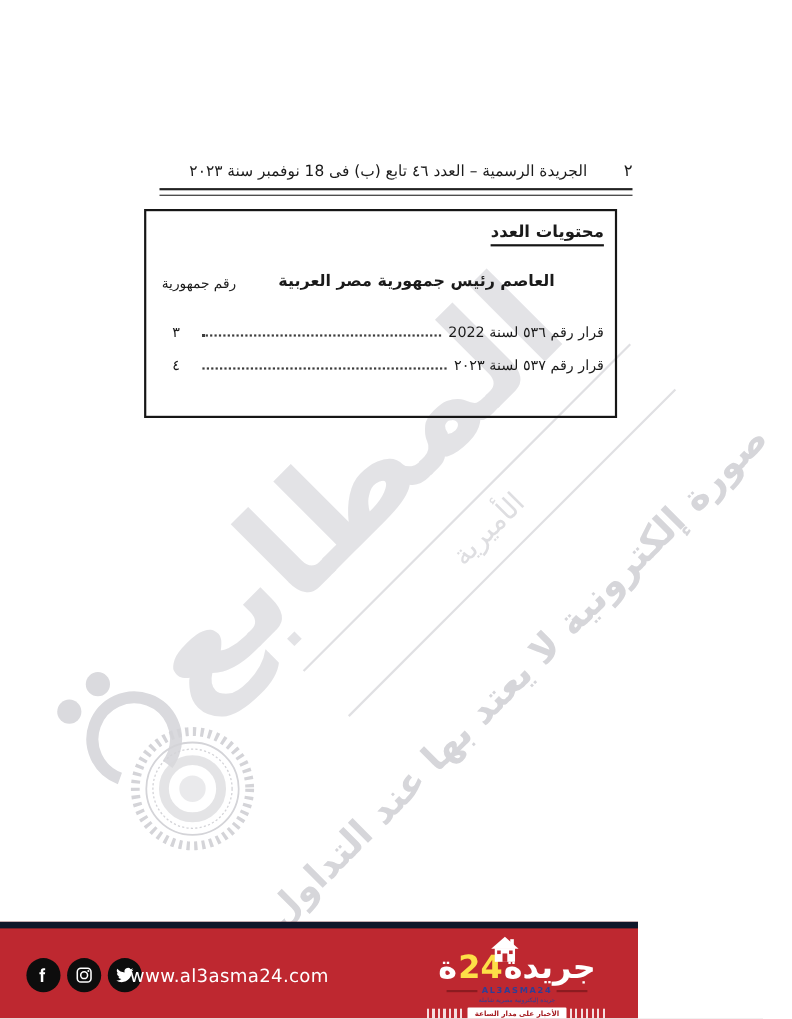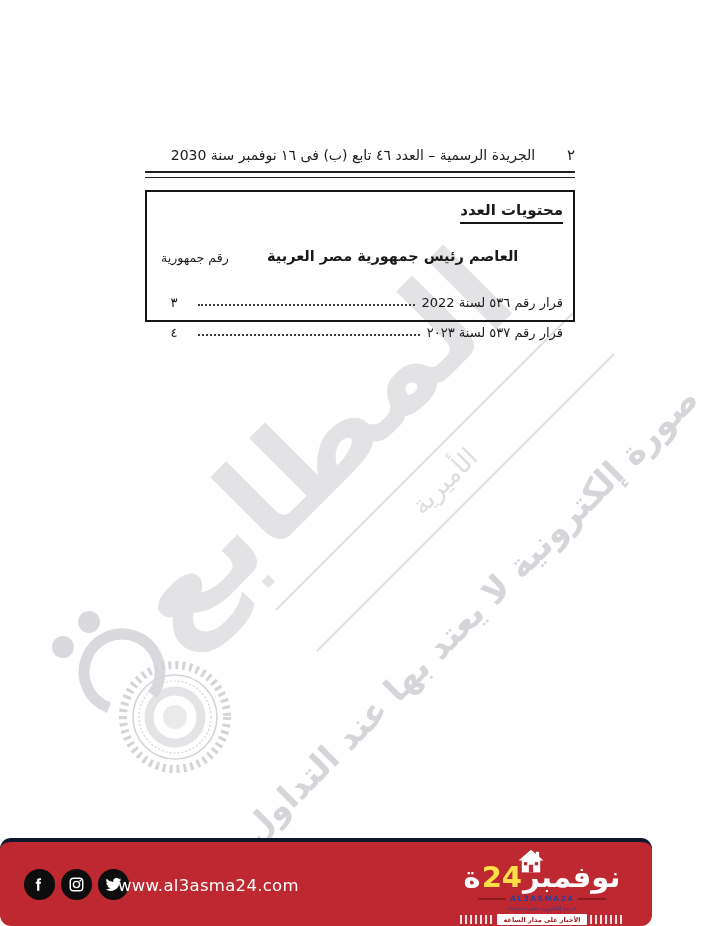--- a/index.html
+++ b/index.html
@@ -34,21 +34,21 @@
   .wm-dot2{left:78px;top:611px;width:22px;height:22px;}
   .wm-svg{position:absolute;}
   
   .gz-header{position:absolute;left:145px;top:146px;width:430px;z-index:1;}
   .gz-row{display:flex;direction:rtl;align-items:baseline;}
   .gz-num{font-size:15px;flex:0 0 auto;padding-left:6px;}
   .gz-title{flex:1;text-align:center;font-size:14px;white-space:nowrap;}
   .double-rule{margin-top:7px;height:4px;border-top:2px solid #222;border-bottom:1.6px solid #222;}
   
   .cbox{
-    position:absolute;left:145px;top:190px;width:430px;height:132px;z-index:1;
+    position:absolute;left:131px;top:190px;width:430px;height:190px;z-index:1;
     border:2.5px solid #161616;box-sizing:border-box;padding:8px 10px;
     background:transparent;
   }
   .cbox-title-wrap{text-align:right;}
   .cbox-title{
     display:inline-block;font-weight:bold;font-size:15px;
     border-bottom:2px solid #161616;padding-bottom:3px;
   }
   .cbox-heading-row{position:relative;height:22px;margin-top:24px;}
   .section-heading{
@@ -56,22 +56,22 @@
     font-weight:bold;font-size:14.5px;white-space:nowrap;
   }
   .page-col{position:absolute;left:4px;top:2px;font-size:12.5px;white-space:nowrap;}
   .entries{margin-top:10px;}
   .entry{display:flex;direction:rtl;align-items:flex-end;height:30px;font-size:13px;}
   .entry-title{flex:0 0 auto;white-space:nowrap;}
   .leader{flex:1;border-bottom:2.5px dotted #3c3c3c;margin:0 7px 4px;}
   .entry-page{flex:0 0 34px;text-align:center;font-size:13px;}
   
   .footer{
-    position:absolute;left:0;bottom:0;width:652px;height:88px;z-index:2;
-    background:#be2830;border-top:4px solid #0f172a;box-sizing:border-box;border-radius:11px;
+    position:absolute;left:0;bottom:0;width:580px;height:88px;z-index:2;
+    background:#be2830;border-top:6px solid #0f172a;box-sizing:border-box;
   }
   .social{position:absolute;left:24px;top:27px;display:flex;gap:6px;}
   .icon-circle{
     width:31px;height:31px;border-radius:50%;background:#0d0d0d;
     display:flex;align-items:center;justify-content:center;cursor:pointer;
   }
   .icon-circle svg{display:block;}
   .site-url{
     position:absolute;left:118px;top:34px;color:#ffffff;
     font-size:16.5px;letter-spacing:.3px;cursor:pointer;
@@ -117,21 +117,21 @@
       <circle cx="60" cy="60" r="42" fill="none" stroke="#d4d4d8" stroke-width="1.6"></circle>
       <circle cx="60" cy="60" r="36" fill="none" stroke="#d4d4d8" stroke-width="1.2" stroke-dasharray="2 2"></circle>
       <circle cx="60" cy="60" r="26" fill="none" stroke="#d8d8dc" stroke-width="9" opacity="0.7"></circle>
       <circle cx="60" cy="60" r="12" fill="#dcdce0" opacity="0.6"></circle>
     </svg>
   </div>
 
   <div class="gz-header">
     <div class="gz-row">
       <span class="gz-num">٢</span>
-      <span class="gz-title">الجريدة الرسمية – العدد ٤٦ تابع (ب) فى ١٦ نوفمبر سنة 2030</span>
+      <span class="gz-title">الجريدة الرسمية – العدد ٤٦ تابع (ب) فى 18 نوفمبر سنة ٢٠٢٣</span>
     </div>
     <div class="double-rule"></div>
   </div>
 
   <div class="cbox">
     <div class="cbox-title-wrap">
       <span class="cbox-title">محتويات العدد</span>
     </div>
     <div class="cbox-heading-row">
       <span class="section-heading">العاصم رئيس جمهورية مصر العربية</span>
@@ -177,21 +177,21 @@
     <div class="logo-block">
       <svg class="house" viewBox="0 0 24 22">
         <rect x="16.5" y="2.5" width="3" height="6" fill="#ffffff"></rect>
         <polygon points="12,0.5 0.5,10.5 23.5,10.5" fill="#ffffff"></polygon>
         <rect x="3.5" y="10" width="17" height="11.5" fill="#ffffff"></rect>
         <rect x="10" y="14.5" width="4" height="7" fill="#be2830"></rect>
         <rect x="5.5" y="12" width="3" height="3" fill="#be2830"></rect>
         <rect x="15.5" y="12" width="3" height="3" fill="#be2830"></rect>
       </svg>
       <div class="logo-text">
-        <span>نوفمبر</span><span class="logo-24">24</span><span>ة</span>
+        <span>جريدة</span><span class="logo-24">24</span><span>ة</span>
       </div>
       <div class="latin-row">
         <span class="rule"></span>
         <span class="logo-latin">AL3ASMA24</span>
         <span class="rule"></span>
       </div>
       <div class="logo-tagline">جريدة إليكترونية مصرية شاملة</div>
       <div class="slogan-row">
         <span class="stripes"></span>
         <span class="pill">الأخبار على مدار الساعة</span>

